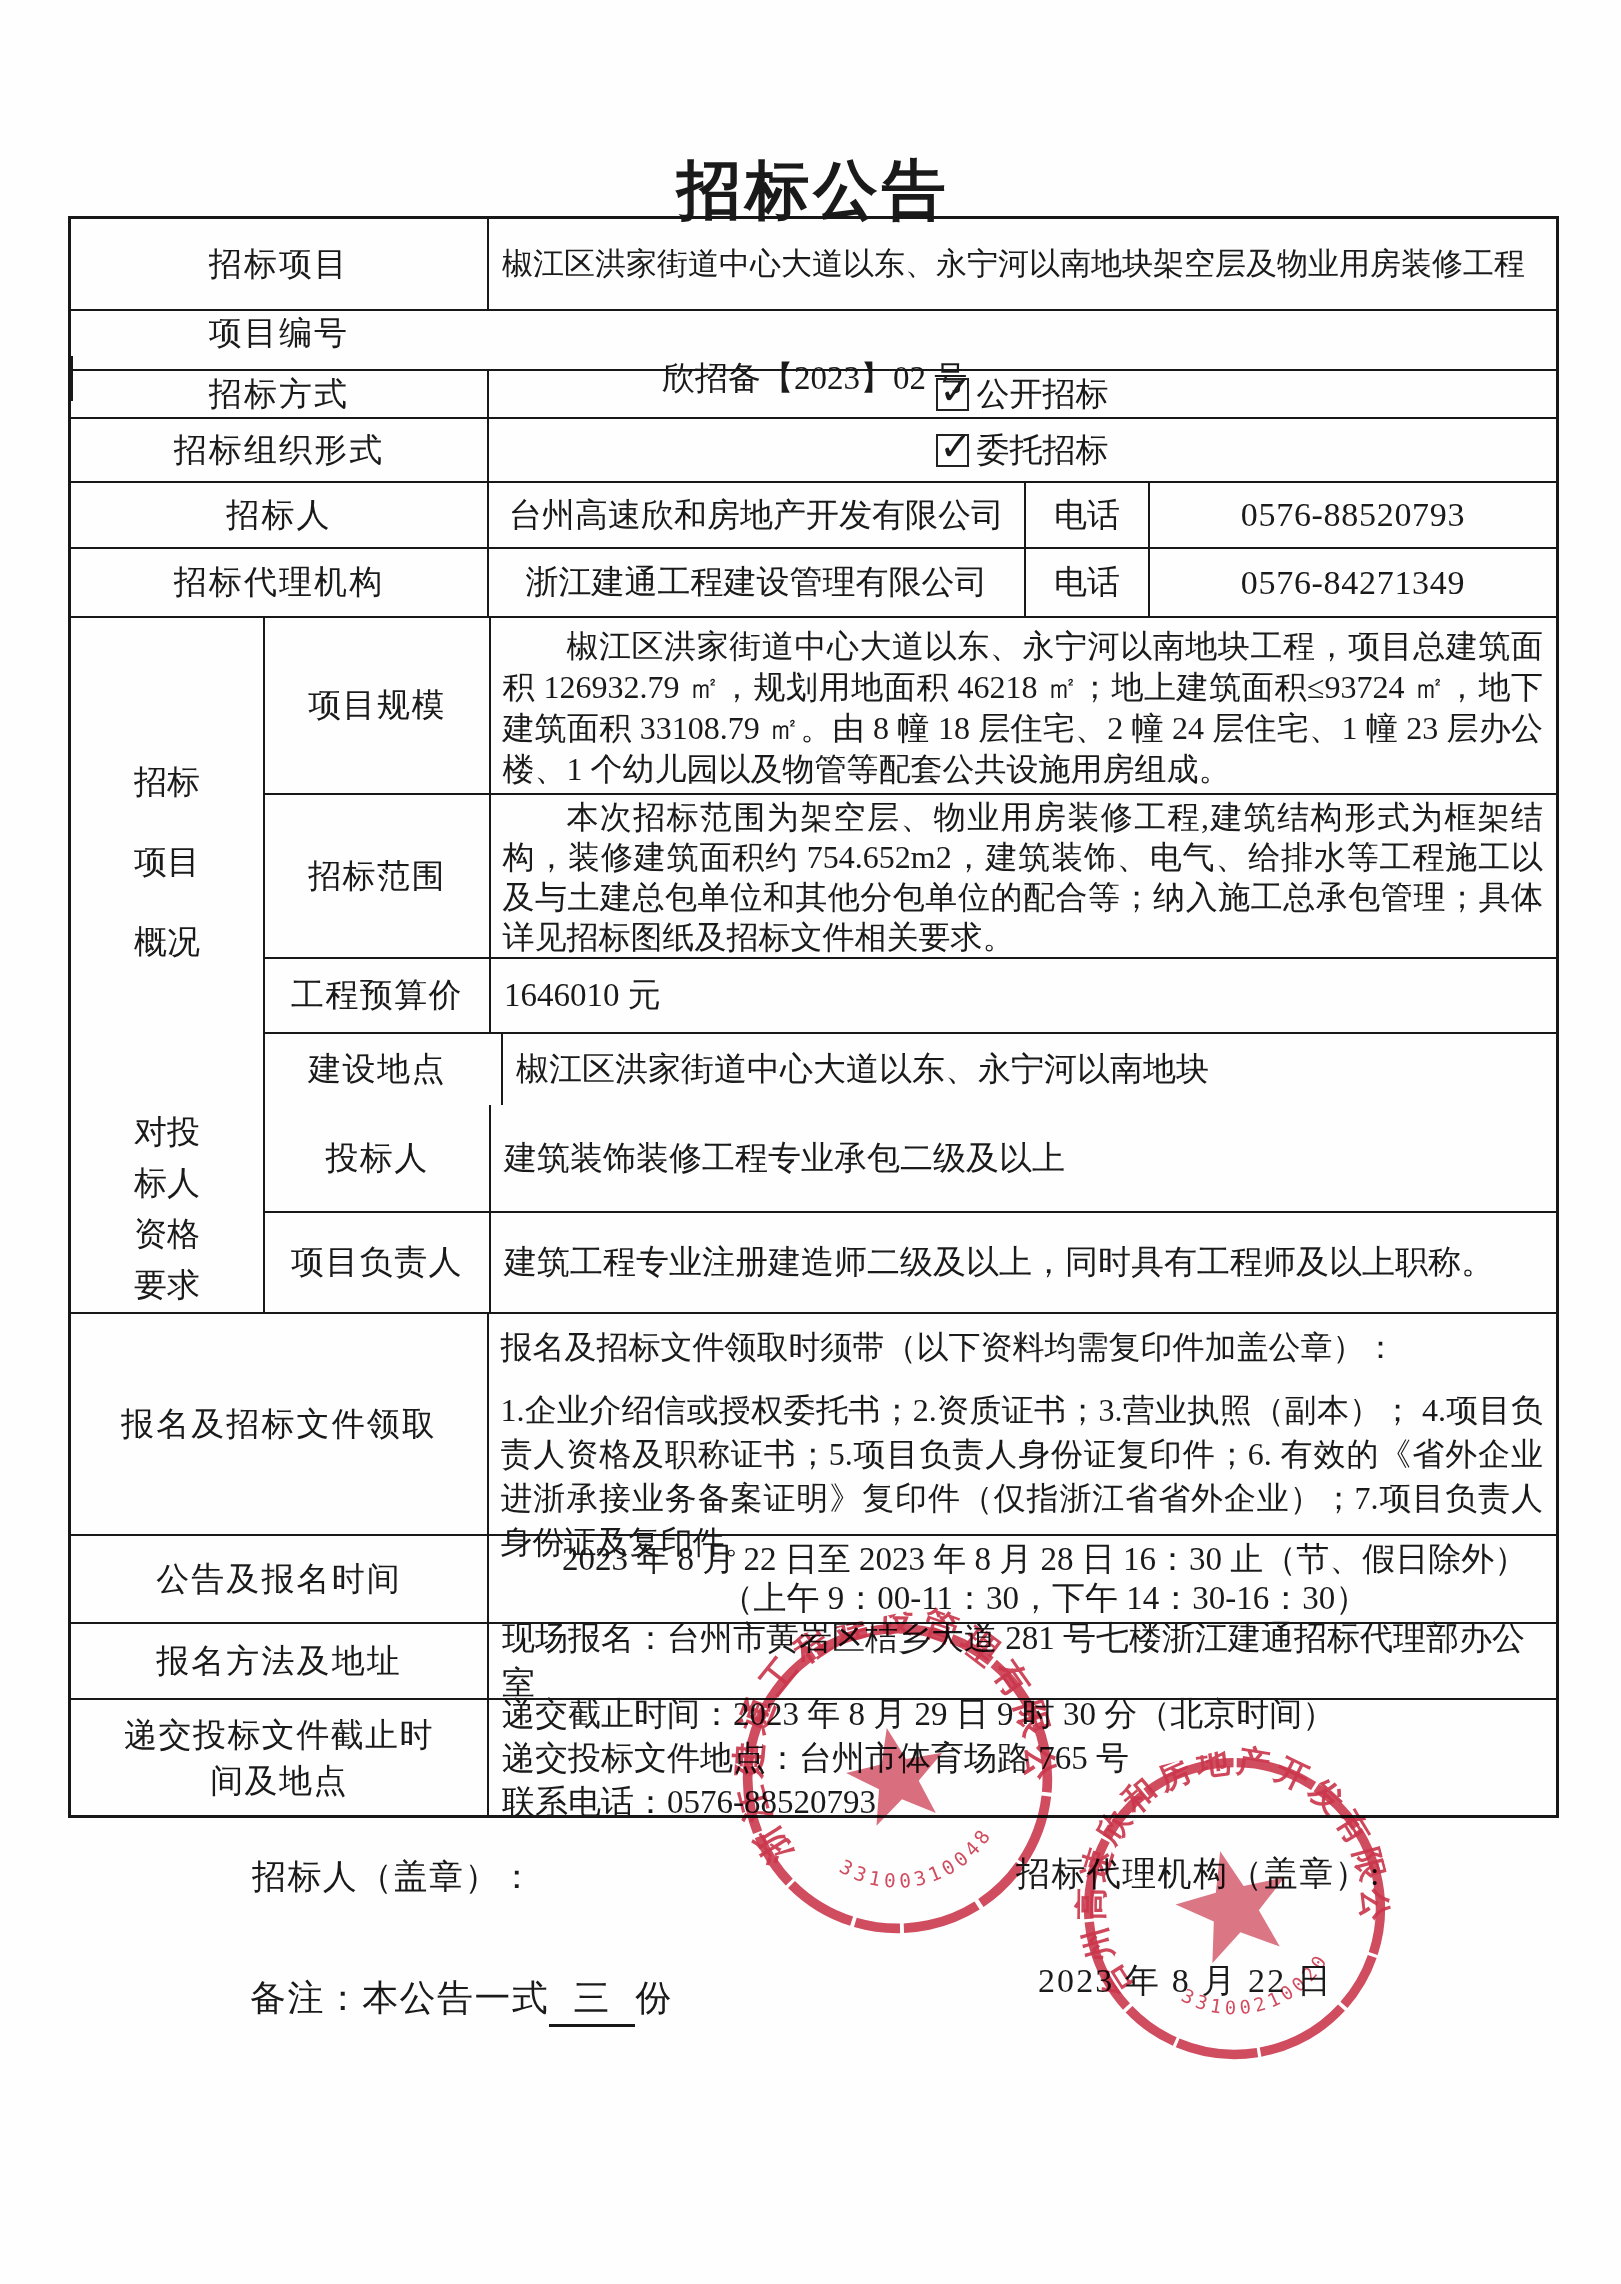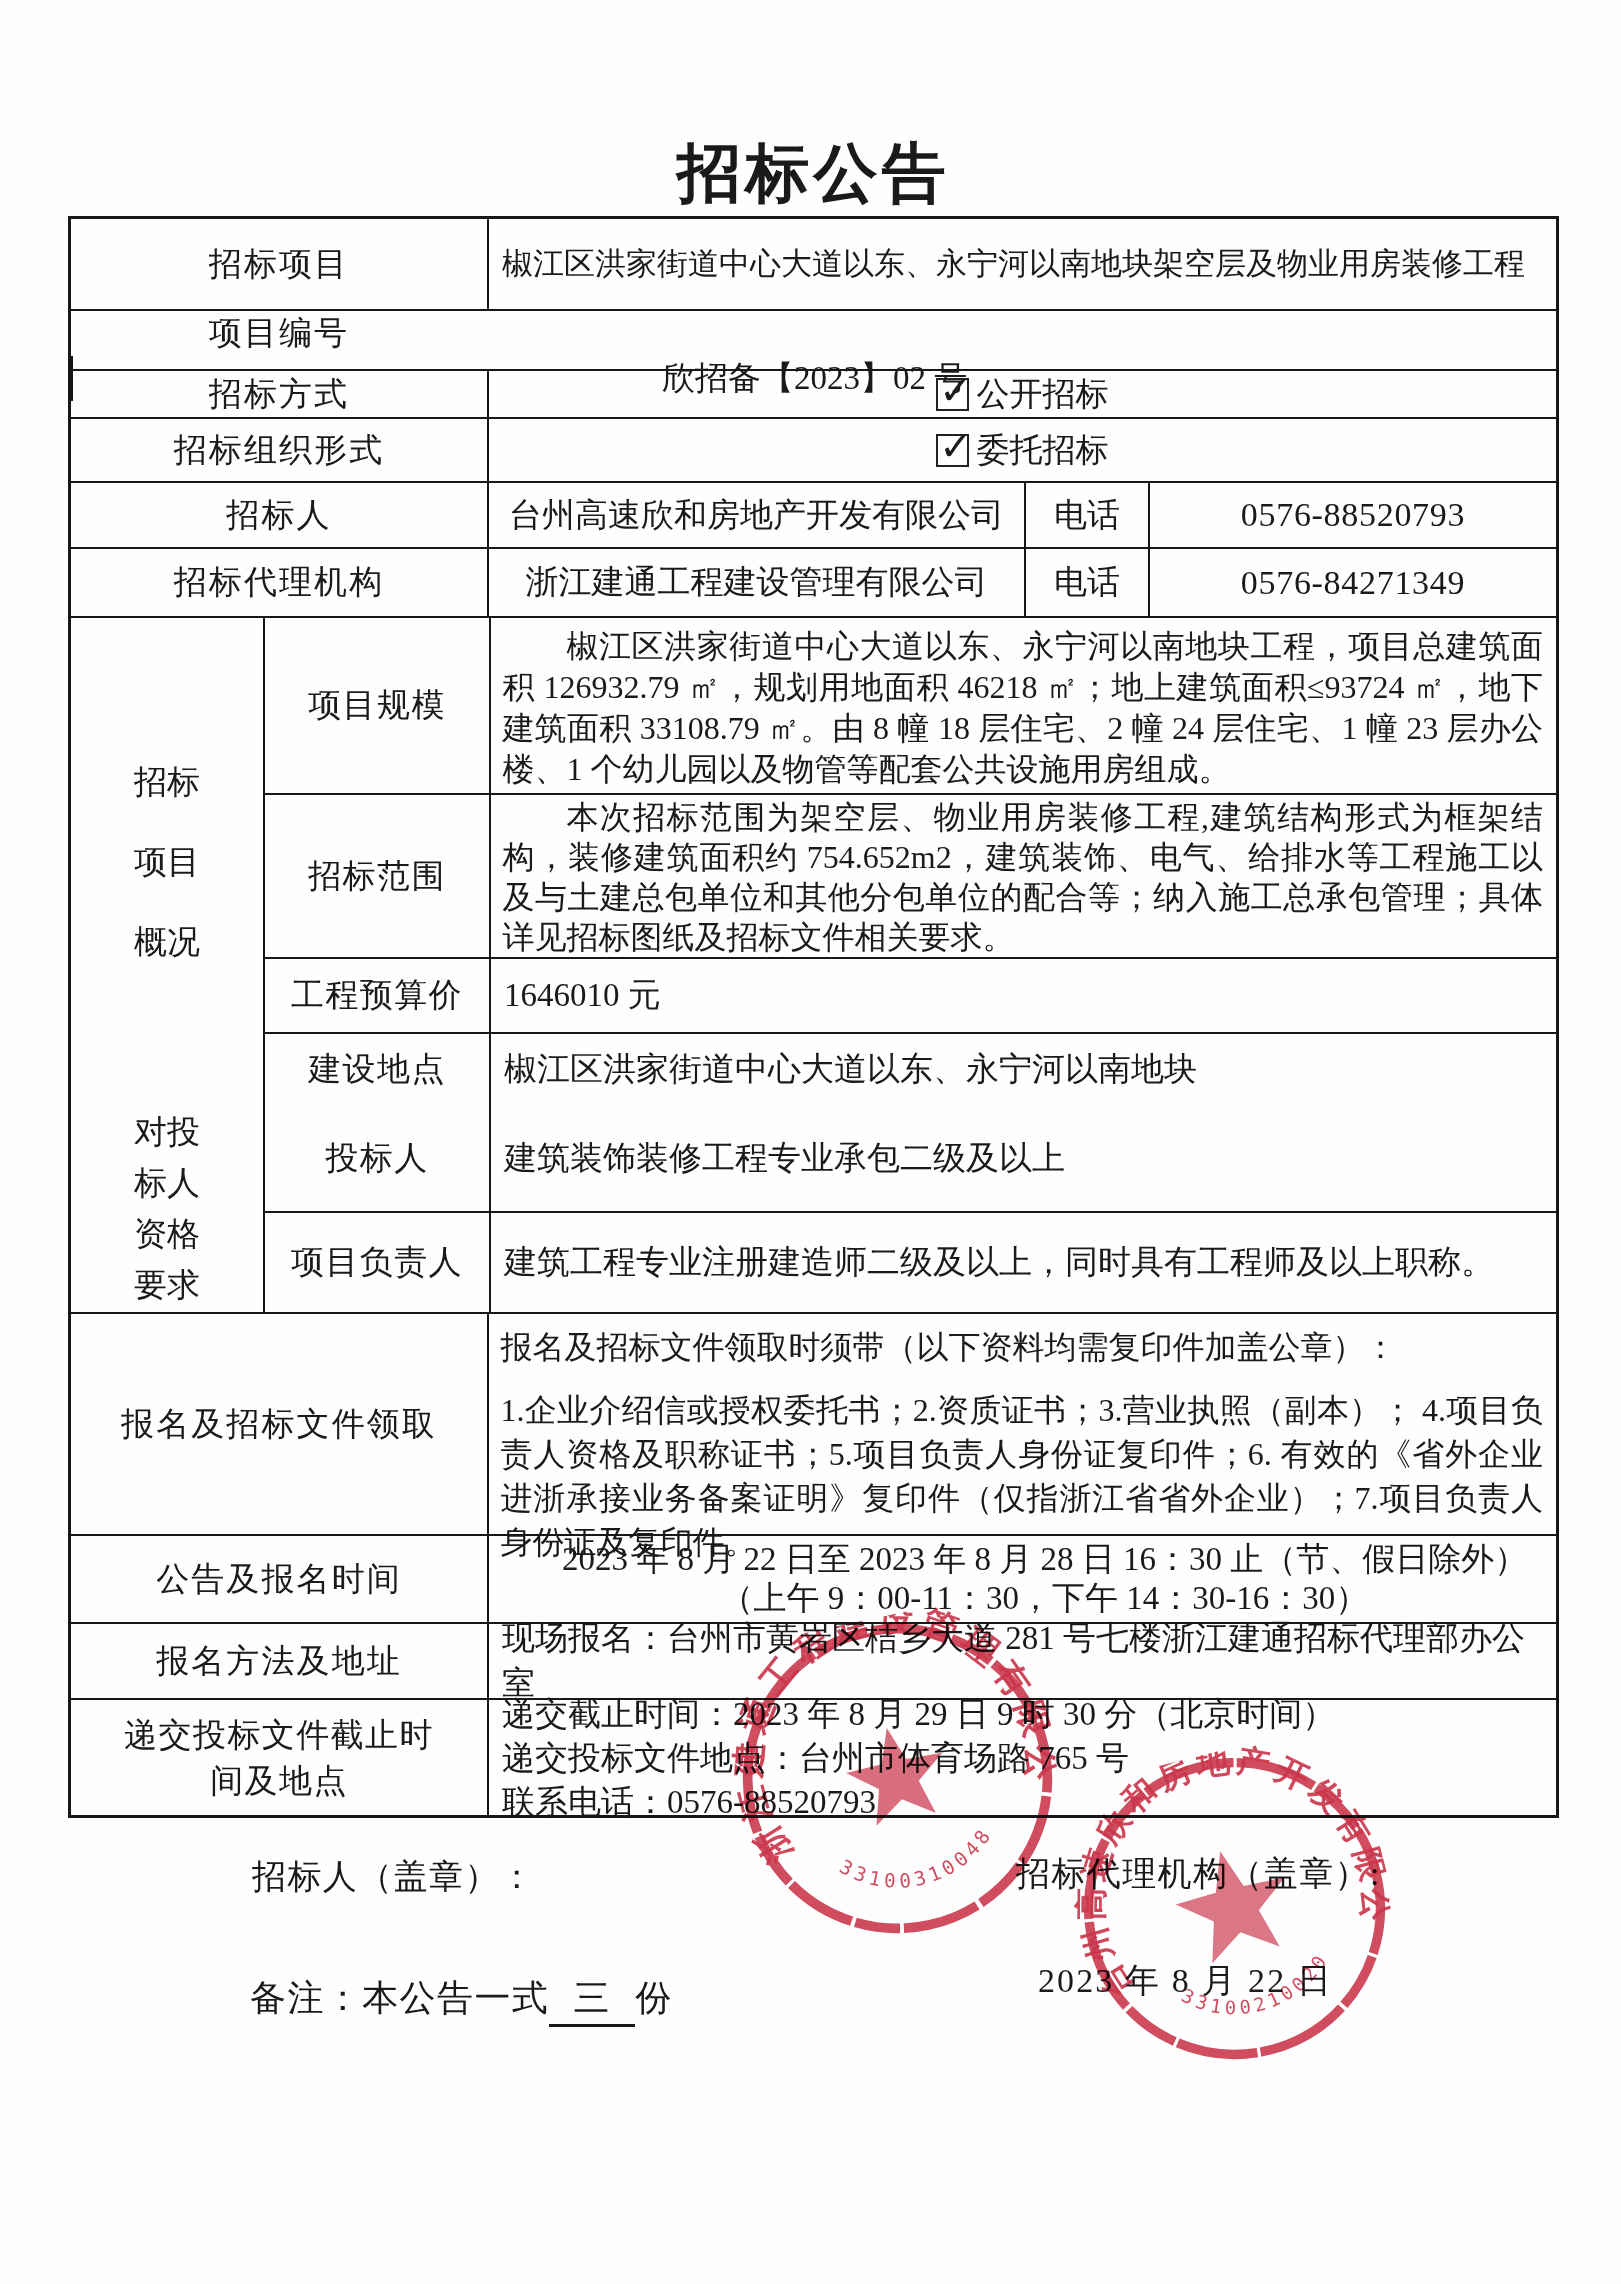--- a/index.html
+++ b/index.html
@@ -1,18 +1,18 @@
 <!DOCTYPE html>
 <html style="font-size:11.4px"><head>
 <meta charset="utf-8">
 <style>
   html,body{margin:0;padding:0;background:#e8e8e8;}
   .page{position:relative;width:1622px;height:2284px;background:#fefefe;overflow:hidden;
         font-family:"Liberation Serif","DejaVu Serif",serif;color:#1a1a1a;}
-  .title{position:absolute;left:68px;top:130px;width:1491px;margin:0;text-align:center;
+  .title{position:absolute;left:68px;top:147px;width:1491px;margin:0;text-align:center;
          font-family:"Liberation Sans","DejaVu Sans",sans-serif;
          font-size:64px;font-weight:900;letter-spacing:4.3px;}
   .table{position:absolute;left:68px;top:216px;width:1491px;border:3.6px solid #181818;box-sizing:border-box;}
   .trow{display:flex;box-sizing:border-box;}
   .trow + .trow, .sect + .trow, .trow + .sect{border-top:2.9px solid #181818;}
   .cell{box-sizing:border-box;display:flex;align-items:center;font-size:33px;}
   .cell + .cell{border-left:2.1px solid #181818;}
   .lab{width:416px;justify-content:center;text-align:center;letter-spacing:2.1px;flex:none;}
   .content{flex:1;min-width:0;}
   .center{justify-content:center;text-align:center;}
@@ -24,21 +24,21 @@
   .phone{flex:1;justify-content:center;font-size:34px;letter-spacing:0.7px;}
   .sect{display:flex;box-sizing:border-box;}
   .gcol{width:192px;flex:none;box-sizing:border-box;display:flex;align-items:center;justify-content:center;}
   .vlabel{width:71px;font-size:33px;word-break:break-all;text-align:center;}
   .vl-a{line-height:80px;}
   .vl-b{line-height:51px;}
   .srows{flex:1;min-width:0;display:flex;flex-direction:column;border-left:2.1px solid #181818;}
   .srow{display:flex;box-sizing:border-box;}
   .srow + .srow{border-top:2.9px solid #181818;}
   .slab{width:224px;flex:none;justify-content:center;text-align:center;letter-spacing:1.4px;}
-  .ra{height:175px;} .rb{height:164px;} .rc{height:75px;} .rd{height:73px;}
+  .ra{height:175px;} .rb{height:164px;} .rc{height:75px;} .rd{height:73px;gap:12px;}
   .re{height:106px;} .rf{height:101px;}
   .r13{height:222px;} .r14{height:88px;} .r15{height:76px;} .r16{height:117px;}
   .para{display:block;padding:11.4px 13px 5.7px 11.4px;font-size:32px;line-height:41px;
         text-indent:2em;text-align:justify;}
   .docbody{display:block;padding:13px 13px 5.7px 11.4px;}
   .docbody .intro{font-size:32px;line-height:40px;margin:0 0 21.4px 0;}
   .docbody .items{font-size:32px;line-height:44px;margin:0;text-align:justify;}
   .twolines{flex-direction:column;justify-content:space-evenly;align-items:center;padding:2.9px 0;}
   .twolines div{line-height:37px;margin-left:44px;}
   .lab16 div{width:322px;word-break:break-all;line-height:46px;letter-spacing:1.4px;}

